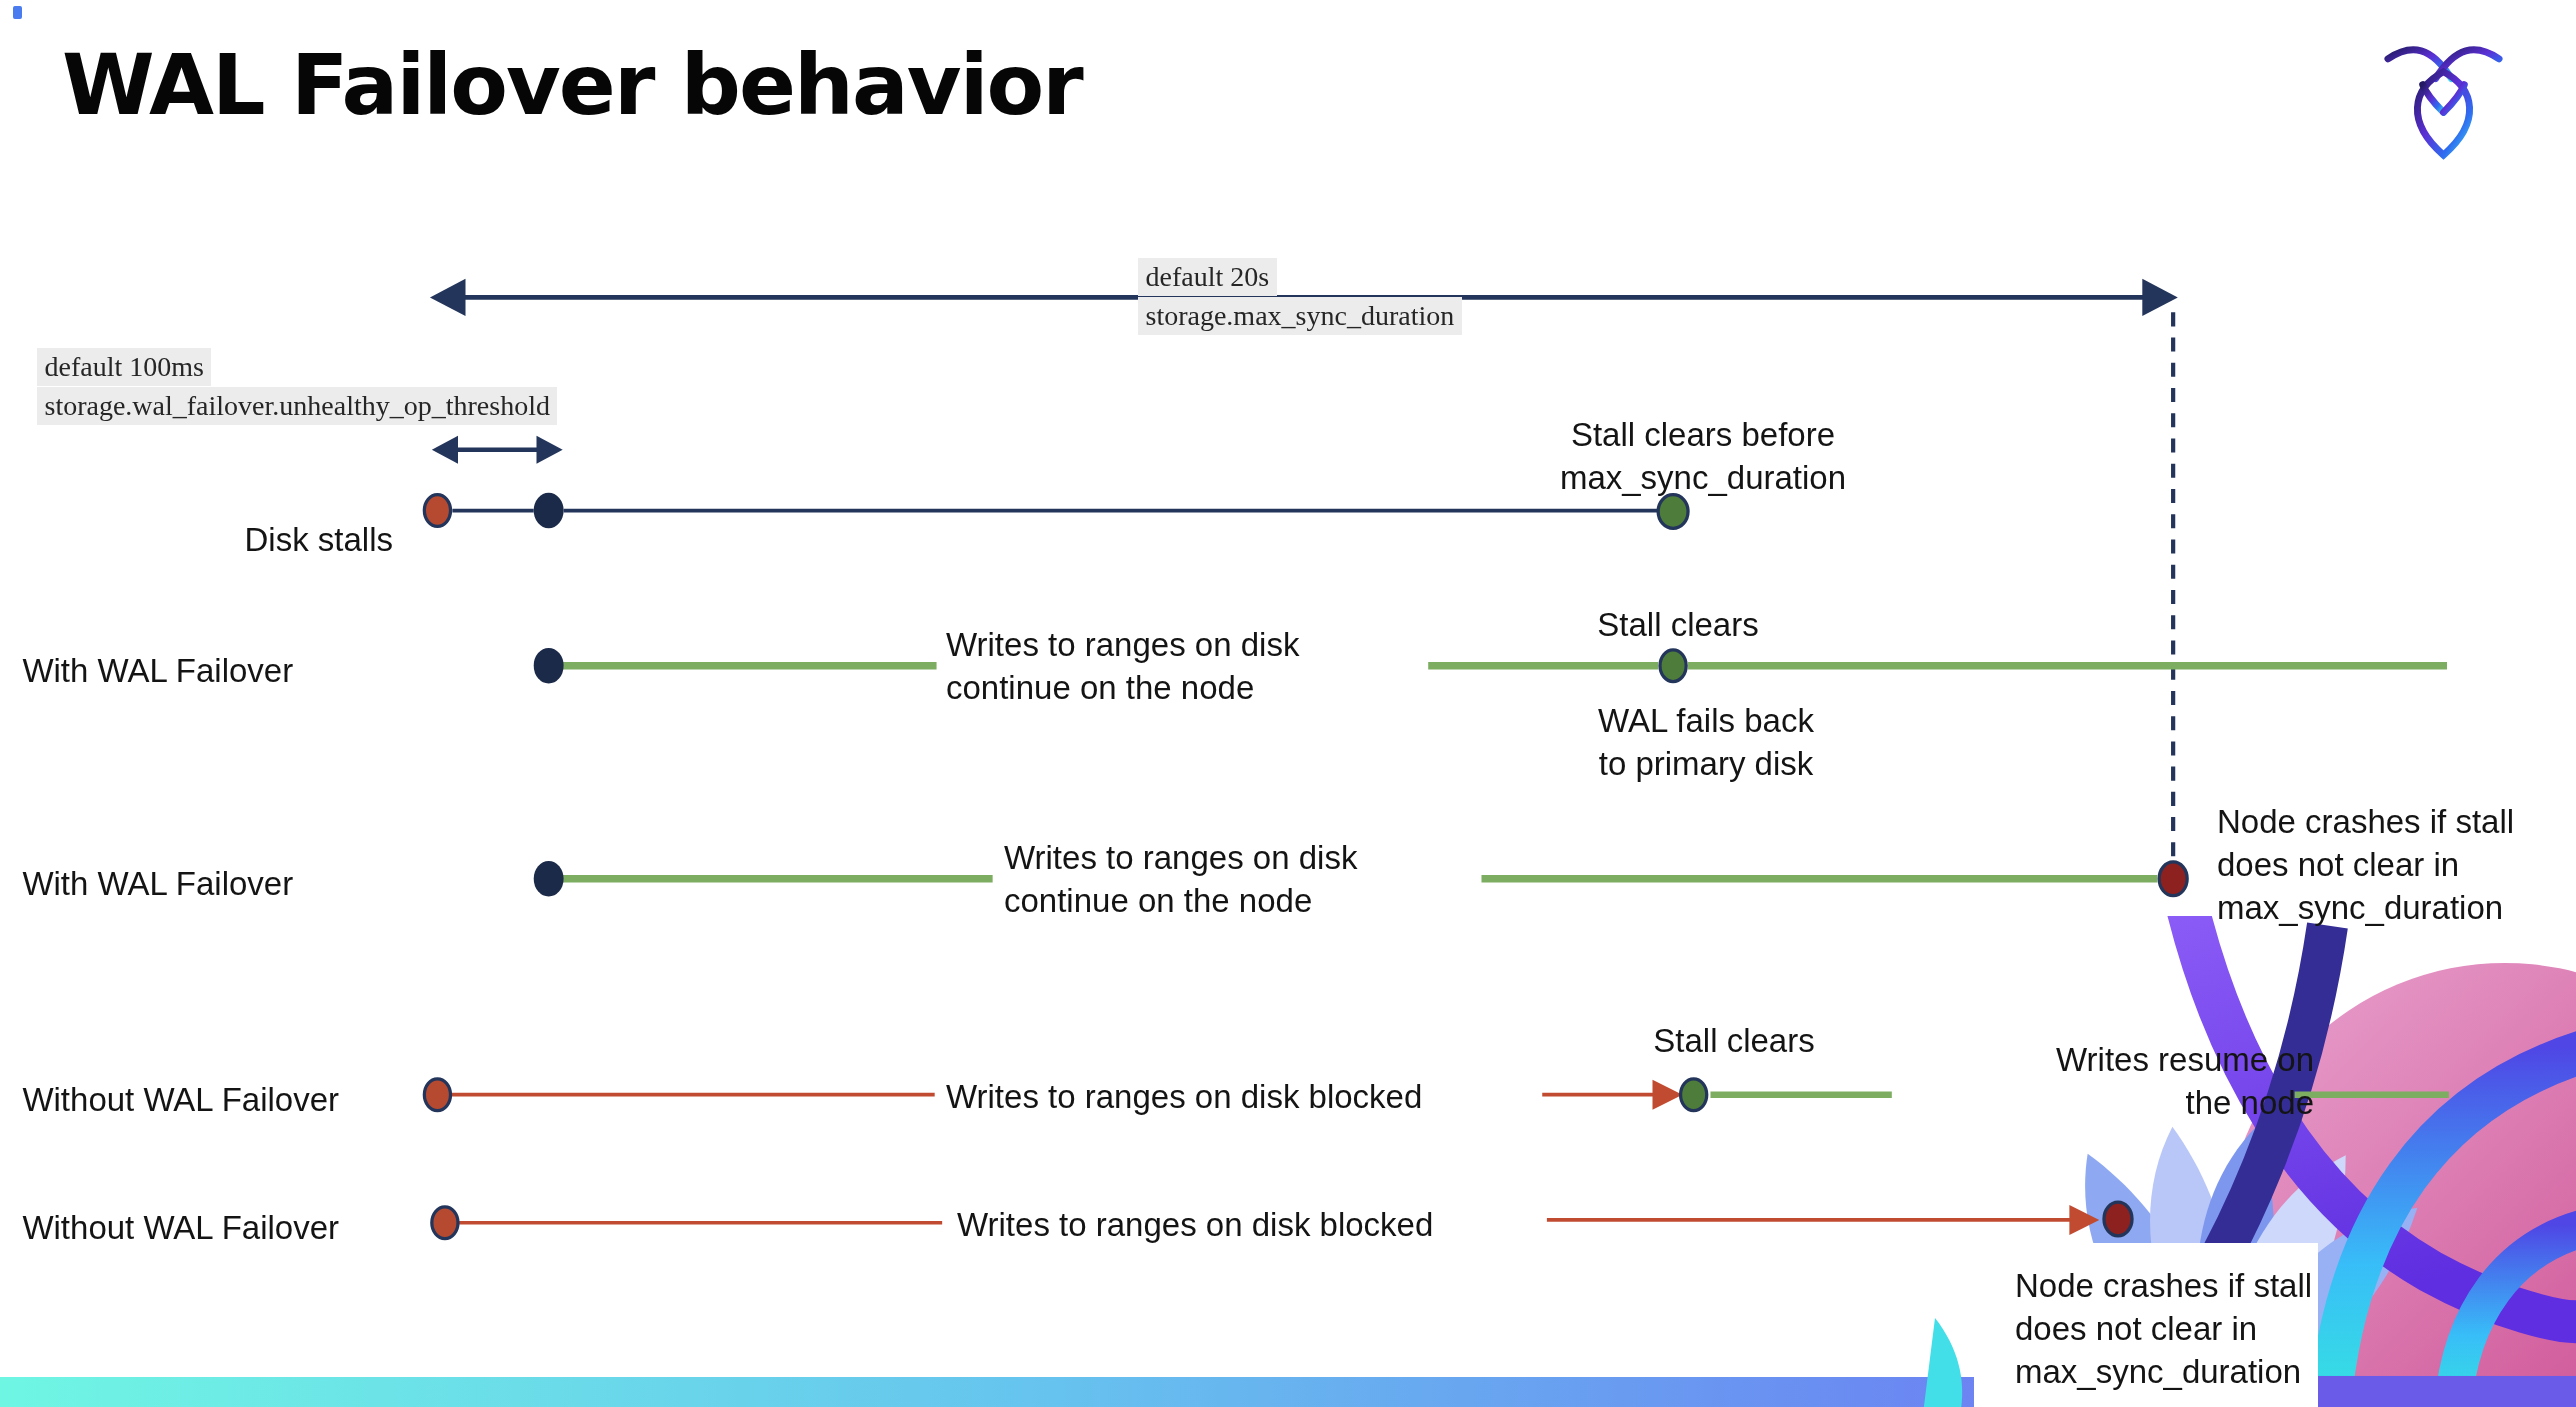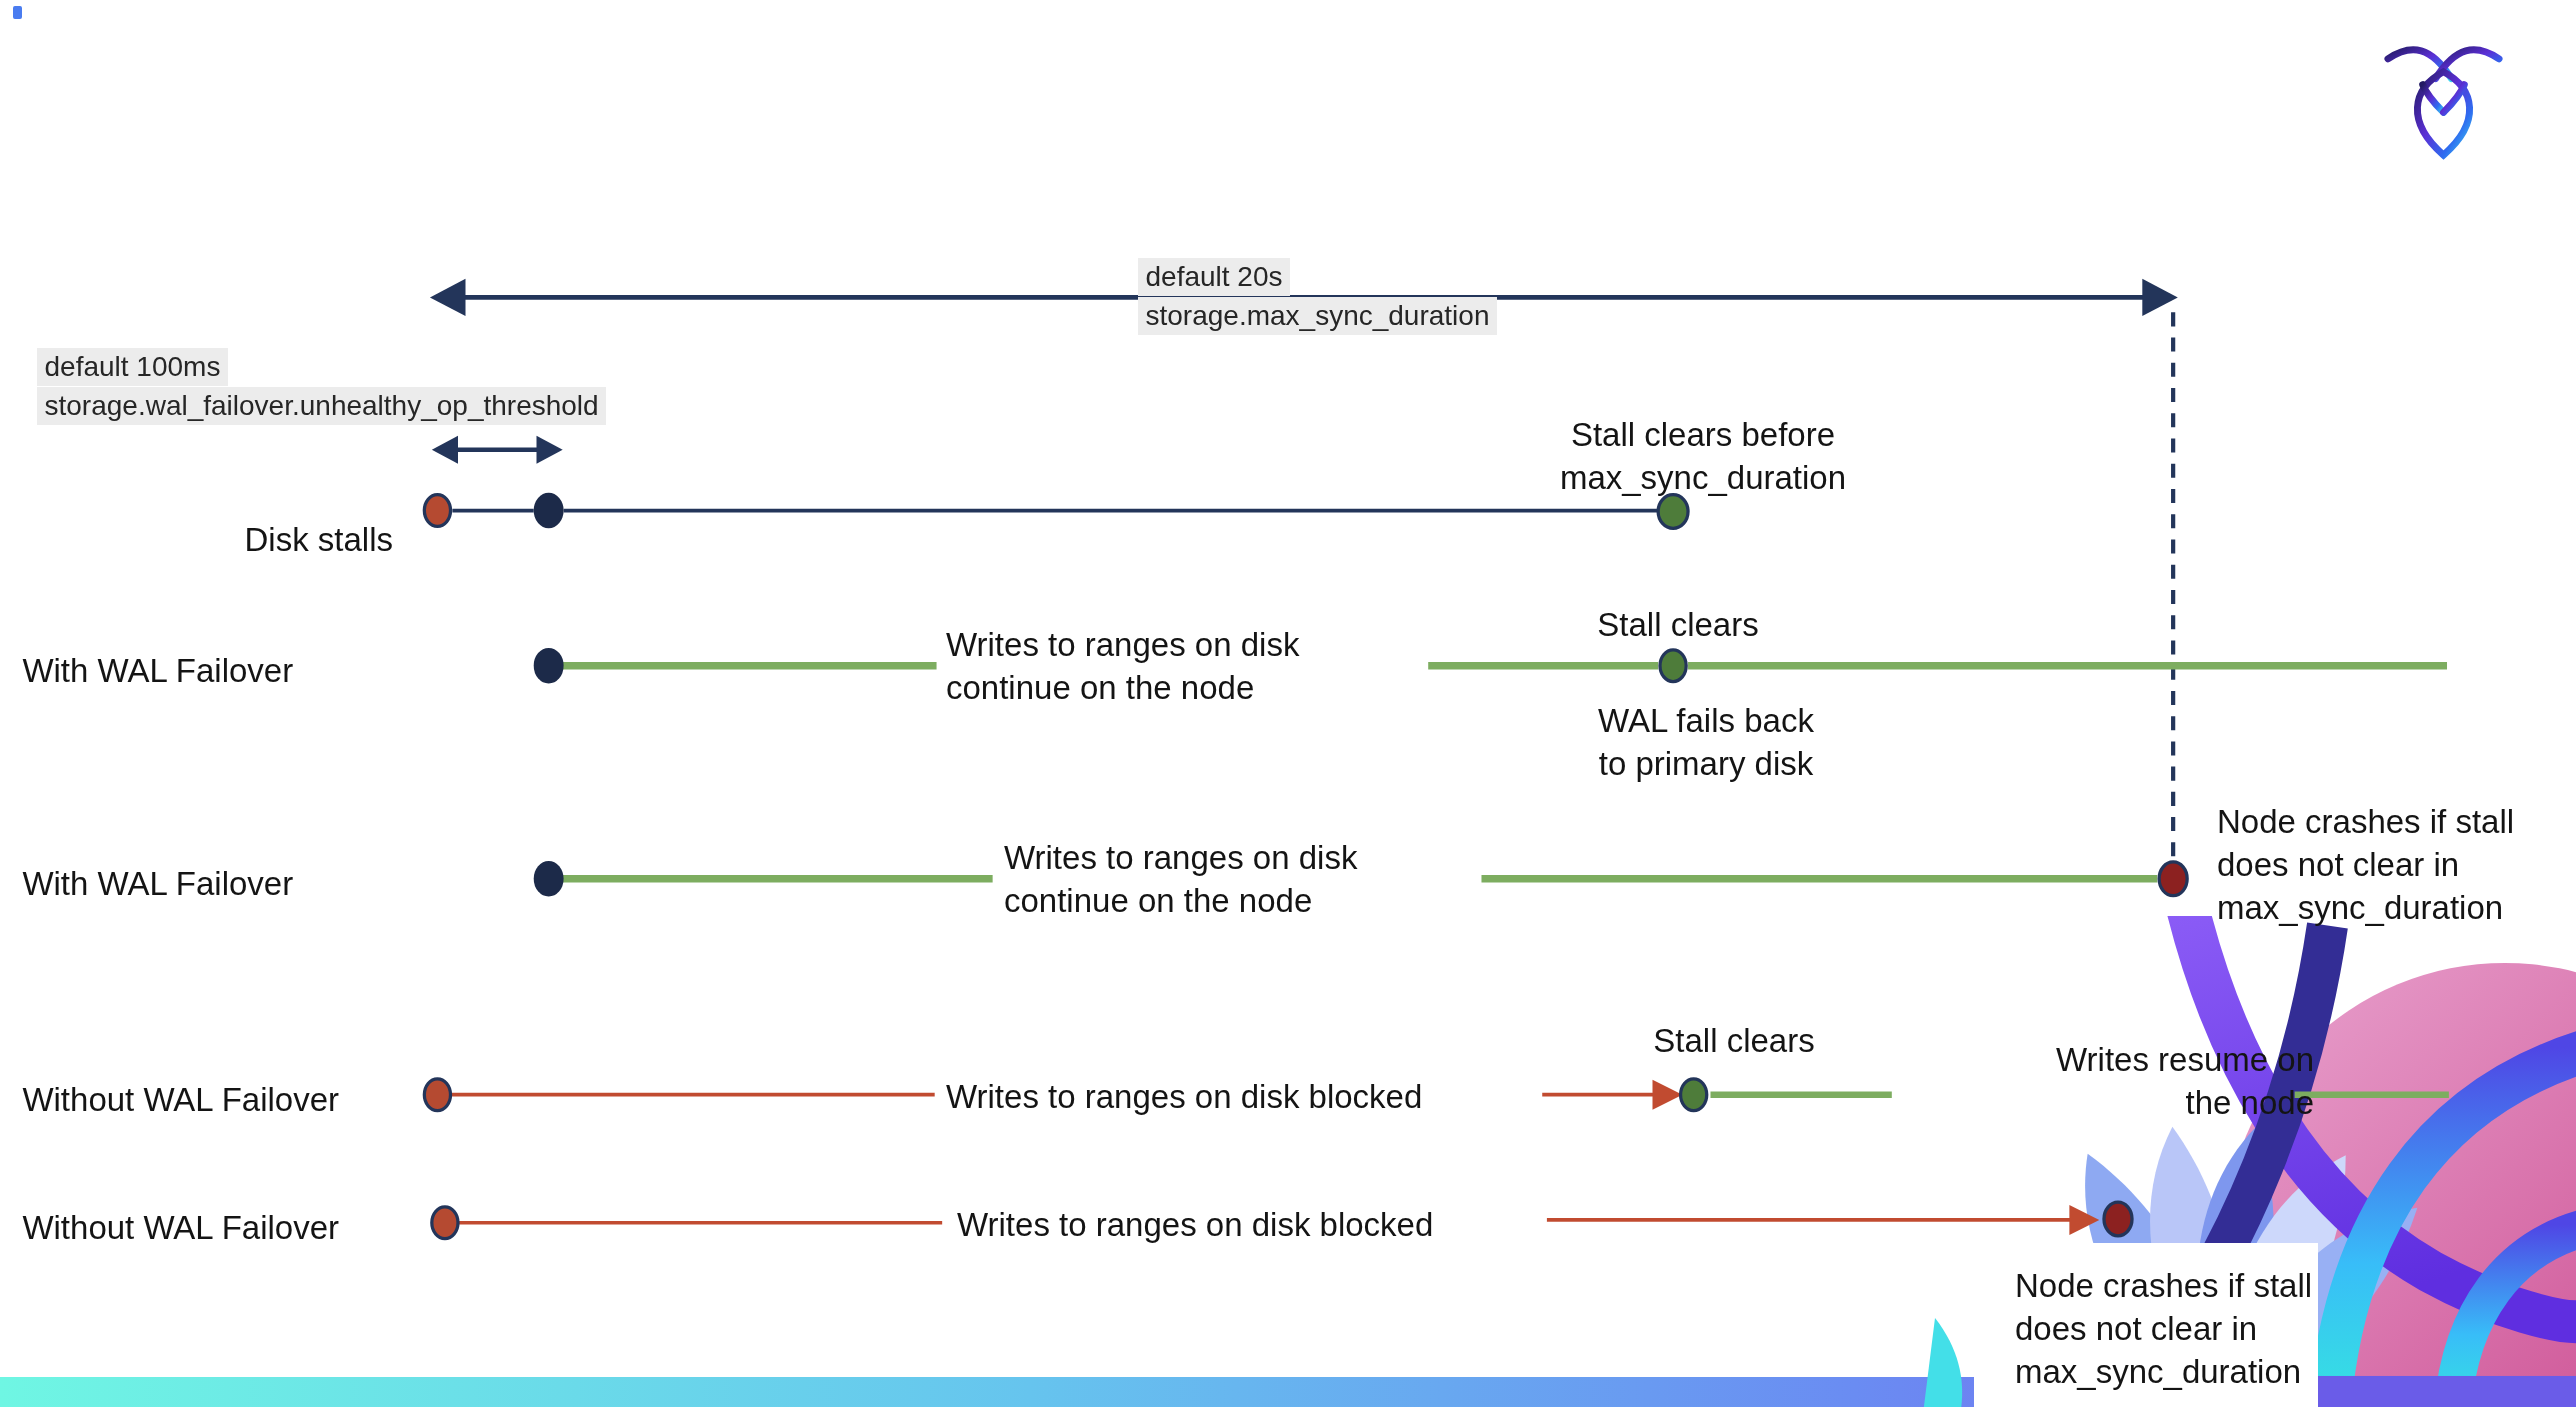--- a/index.html
+++ b/index.html
@@ -11,21 +11,21 @@
   body{background:#ffffff;font-family:"Liberation Sans",sans-serif;}
   .canvas{position:relative;width:2576px;height:1408px;background:#fff;overflow:hidden;}
 
   .title{position:absolute;left:62px;top:36px;font-family:"DejaVu Sans",sans-serif;
          font-size:84px;font-weight:bold;letter-spacing:-1.9px;color:#060606;}
 
   .logo{position:absolute;left:2382px;top:37px;width:123px;height:127px;}
 
   .stray{position:absolute;left:13px;top:5.6px;width:9.3px;height:13px;background:#4a7cf0;border-radius:1.9px;}
 
-  .setting{position:absolute;font-family:Liberation Sans, sans-serif;
+  .setting{position:absolute;font-family:Liberation Serif, serif;
            font-size:28px;line-height:36px;color:#262626;background:var(--setting-bg);
            padding:0.9px 7.5px;white-space:pre;z-index:6;}
 
   .note{position:absolute;font-size:33px;line-height:43px;color:var(--ink);
         white-space:pre-line;z-index:6;}
   .center{text-align:center;}
   .right{text-align:right;}
 
   .lines-layer{position:absolute;left:0;top:0;z-index:4;}
   .artwork{position:absolute;left:1907px;top:916px;width:669px;height:492px;z-index:2;}
@@ -126,20 +126,21 @@
     <ellipse class="dot-navy" cx="587" cy="712" rx="16" ry="19"></ellipse>
     <ellipse class="dot-green" cx="1790" cy="712" rx="14" ry="17"></ellipse>
     <ellipse class="dot-navy" cx="587" cy="940" rx="16" ry="19"></ellipse>
     <ellipse class="dot-maroon" cx="2325" cy="940" rx="15" ry="18"></ellipse>
     <ellipse class="dot-red" cx="468" cy="1171" rx="14" ry="17"></ellipse>
     <ellipse class="dot-green" cx="1812" cy="1171" rx="14" ry="17"></ellipse>
     <ellipse class="dot-red" cx="476" cy="1308" rx="14" ry="17"></ellipse>
     <ellipse class="dot-maroon" cx="2266" cy="1304" rx="15" ry="18"></ellipse>
   </svg>
 
+  <div class="title">WAL Failover behavior</div>
   <div class="stray"></div>
 
   <svg class="logo" viewBox="0 0 124 124" aria-hidden="true">
     <defs>
       <linearGradient id="glogo" x1="0" y1="0" x2="1" y2="1">
         <stop offset="0" stop-color="#231a63"></stop>
           <stop offset="0.45" stop-color="#5b2fd4"></stop>
         <stop offset="0.75" stop-color="#2e6cf0"></stop>
           <stop offset="1" stop-color="#3fd4f0"></stop>
       </linearGradient>

